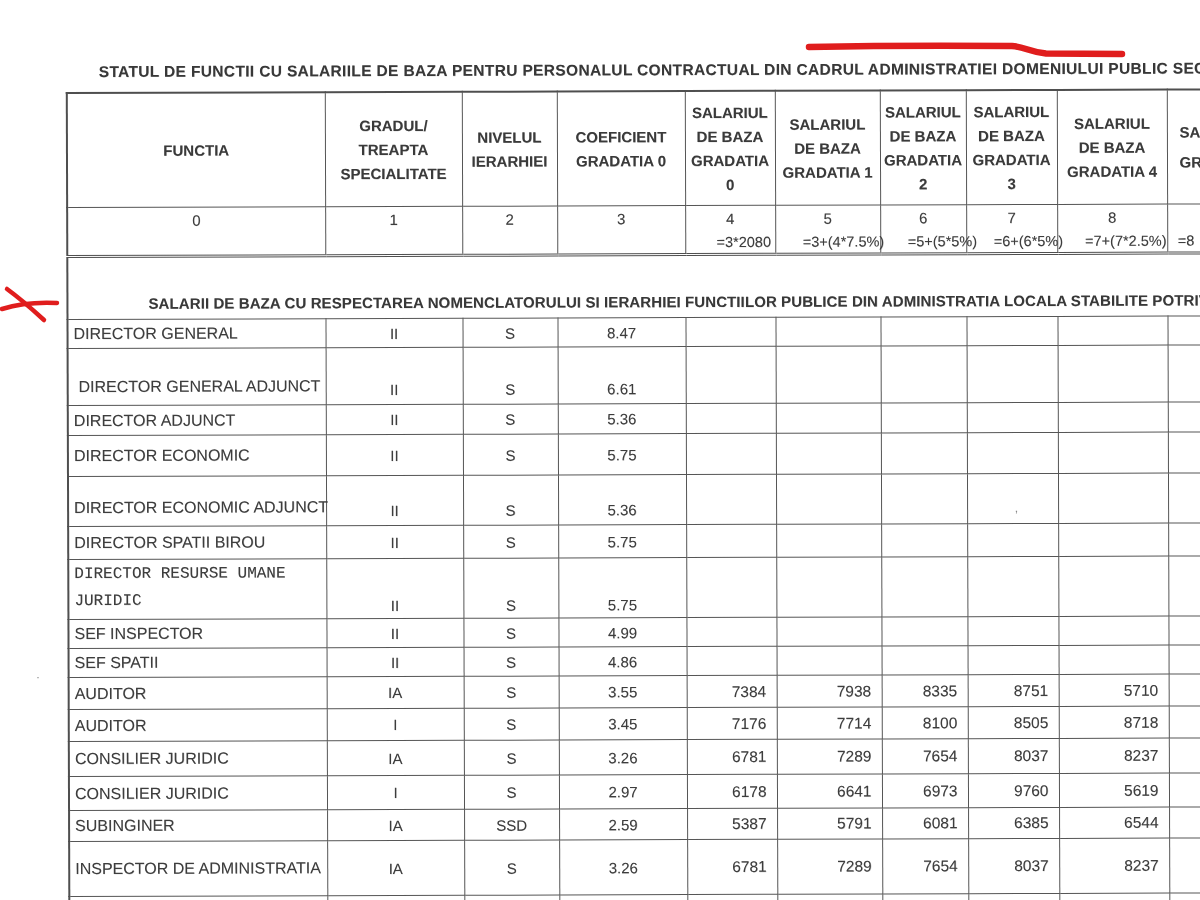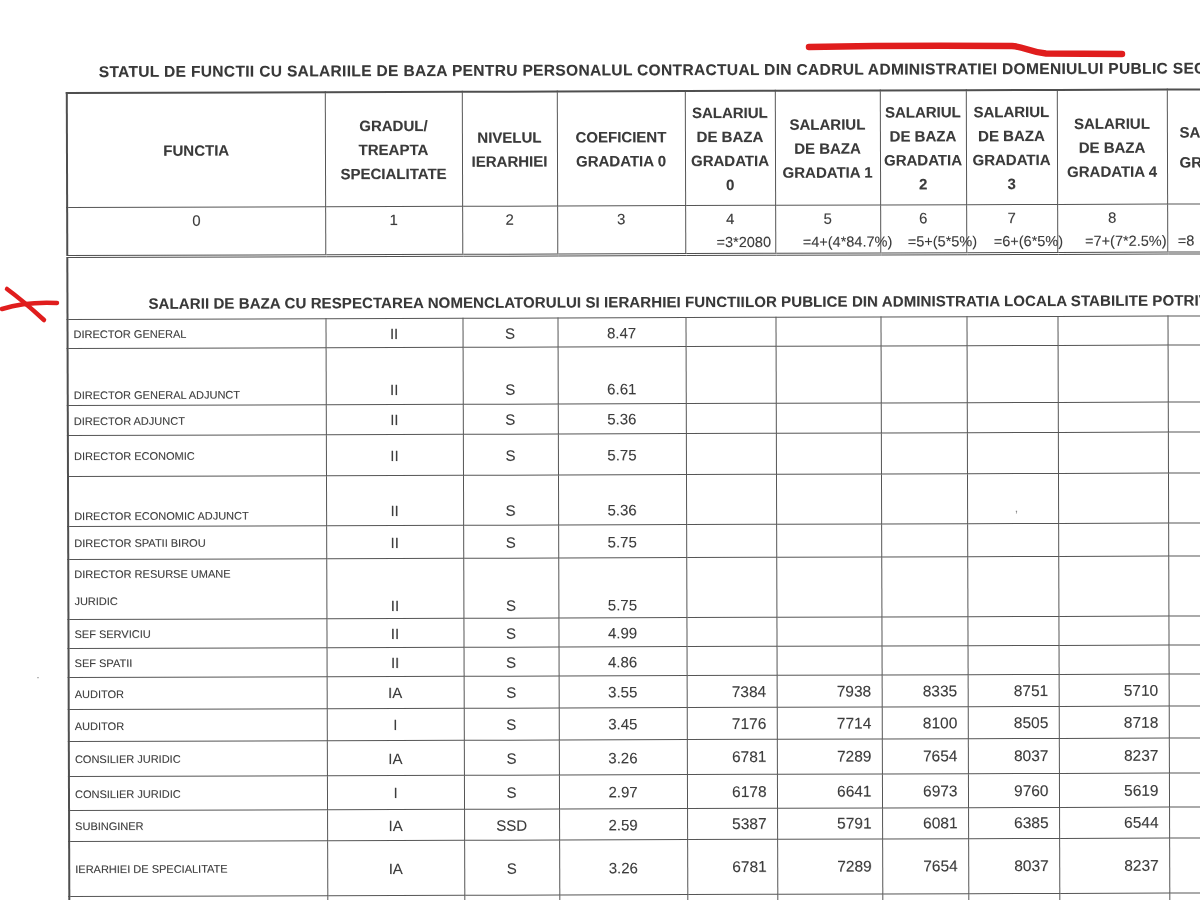--- a/index.html
+++ b/index.html
@@ -20,29 +20,29 @@
   th.clipcol{vertical-align:middle;}
   th.clipcol .hline{text-align:left;padding-left:12px;line-height:30px;}
   thead tr.nrow td{height:47px;vertical-align:middle;}
   .ncell{display:flex;flex-direction:column;justify-content:space-between;height:45px;}
   .ncell .num{font-size:15px;text-align:center;padding-top:3px;}
   .ncell .formula{font-size:14.5px;text-align:center;padding-bottom:2px;white-space:nowrap;padding-left:27px;}
   td.clipcell .ncell .num{text-align:left;padding-left:14px;}
   td.clipcell .ncell .formula{text-align:left;padding-left:10px;}
   tr.section td{height:54px;vertical-align:bottom;font-weight:bold;font-size:15px;
                 letter-spacing:0.1px;padding:0 0 7px 80px;white-space:nowrap;color:#383838;}
-  td.functia{text-align:left;padding-left:5px;font-size:11px;white-space:nowrap;}
+  td.functia{text-align:left;padding-left:5px;font-size:16px;white-space:nowrap;}
   td.functia div{line-height:20px;}
   td.cnum{text-align:center;font-size:15px;}
   td.sal{text-align:right;padding-right:10px;font-size:15.5px;}
   tr.va-m td{vertical-align:middle;}
   tr.va-b td{vertical-align:bottom;padding-bottom:6px;}
-  tr.va-b td.functia{padding-bottom:0;}
+  tr.va-b td.functia{padding-bottom:8px;text-align:center;}
   tr.va-s td{vertical-align:bottom;padding-bottom:4px;}
-  tr.va-s td.functia{vertical-align:top;padding-top:1px;}
+  tr.va-s td.functia{vertical-align:top;padding-top:1px;font-family:Liberation Mono, monospace;}
   tr.va-s td.functia div{line-height:27px;}
   .overlay{position:absolute;left:0;top:0;pointer-events:none;}
   .artifact{position:absolute;color:#8a8a8a;text-shadow:none;}
 </style>
 </head>
 <body>
 
 <div class="page">
   <div class="sheet">
     <div class="doc-title">STATUL DE FUNCTII CU SALARIILE DE BAZA PENTRU PERSONALUL CONTRACTUAL DIN CADRUL ADMINISTRATIEI DOMENIULUI PUBLIC SECTOR 1 POT</div>
@@ -139,21 +139,21 @@
               </td>
               <td style="border-bottom: 3px double rgb(79, 79, 79);">
                 <div class="ncell">
                   <div class="num">4</div>
                   <div class="formula">=3*2080</div>
                 </div>
               </td>
               <td style="border-bottom: 3px double rgb(79, 79, 79);">
                 <div class="ncell">
                   <div class="num">5</div>
-                  <div class="formula">=4+(4*84.7%)</div>
+                  <div class="formula">=3+(4*7.5%)</div>
                 </div>
               </td>
               <td style="border-bottom: 3px double rgb(79, 79, 79);">
                 <div class="ncell">
                   <div class="num">6</div>
                   <div class="formula">=5+(5*5%)</div>
                 </div>
               </td>
               <td style="border-bottom: 3px double rgb(79, 79, 79);">
                 <div class="ncell">
@@ -273,21 +273,21 @@
               <td class="cnum">5.75</td>
               <td class="sal"></td>
               <td class="sal"></td>
               <td class="sal"></td>
               <td class="sal"></td>
               <td class="sal"></td>
               <td></td>
             </tr>
             <tr class="va-m" style="height: 29px;">
               <td class="functia">
-                <div>SEF SERVICIU</div>
+                <div>SEF INSPECTOR</div>
               </td>
               <td class="cnum">II</td>
               <td class="cnum">S</td>
               <td class="cnum">4.99</td>
               <td class="sal"></td>
               <td class="sal"></td>
               <td class="sal"></td>
               <td class="sal"></td>
               <td class="sal"></td>
               <td></td>
@@ -371,21 +371,21 @@
               <td class="cnum">2.59</td>
               <td class="sal">5387</td>
               <td class="sal">5791</td>
               <td class="sal">6081</td>
               <td class="sal">6385</td>
               <td class="sal">6544</td>
               <td></td>
             </tr>
             <tr class="va-m" style="height: 55px;">
               <td class="functia">
-                <div>IERARHIEI DE SPECIALITATE</div>
+                <div>INSPECTOR DE ADMINISTRATIA</div>
               </td>
               <td class="cnum">IA</td>
               <td class="cnum">S</td>
               <td class="cnum">3.26</td>
               <td class="sal">6781</td>
               <td class="sal">7289</td>
               <td class="sal">7654</td>
               <td class="sal">8037</td>
               <td class="sal">8237</td>
               <td></td>

